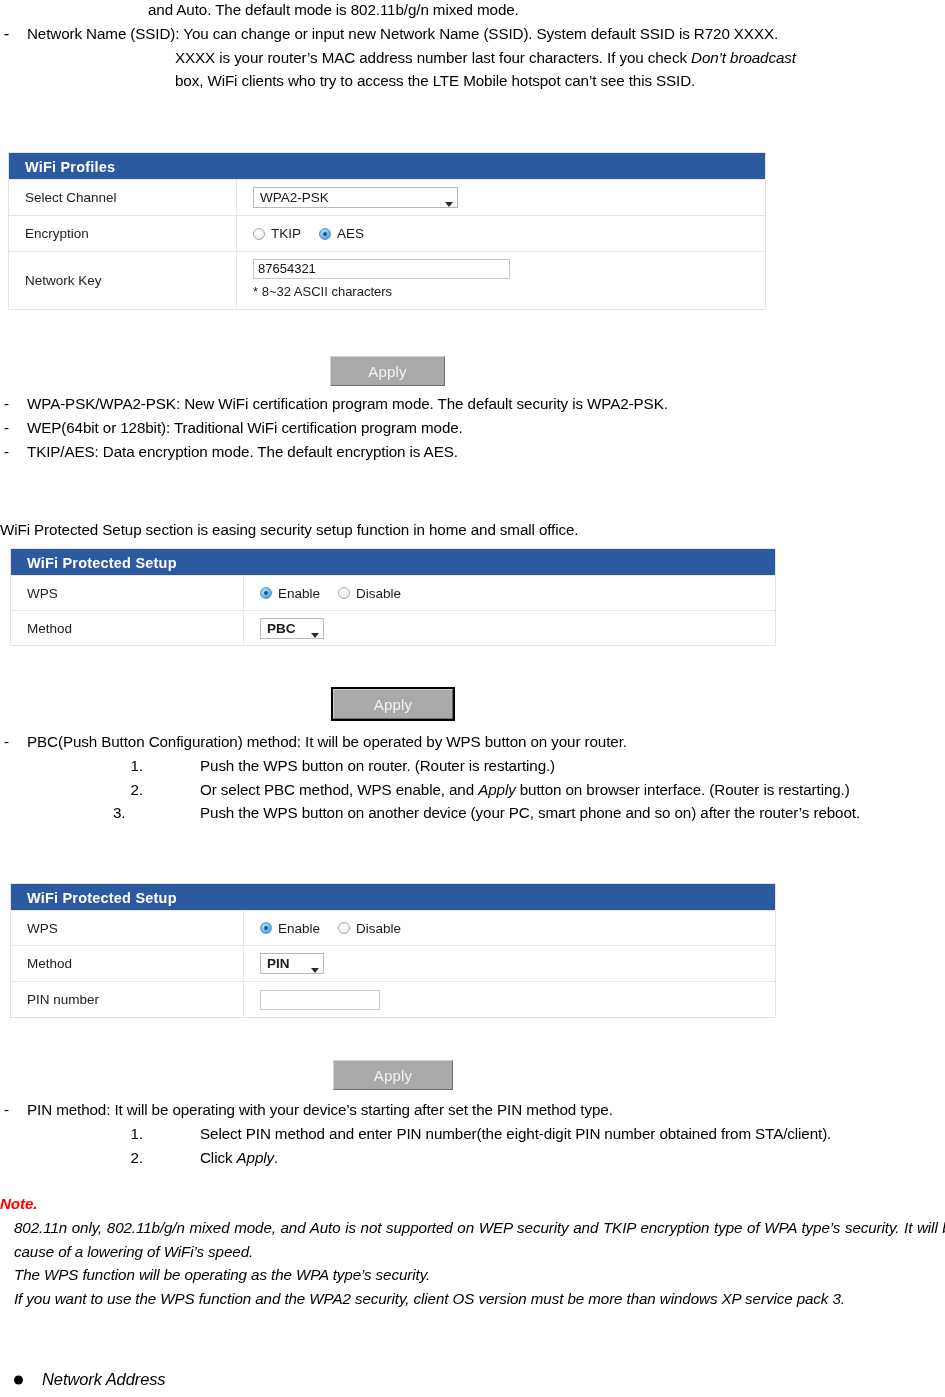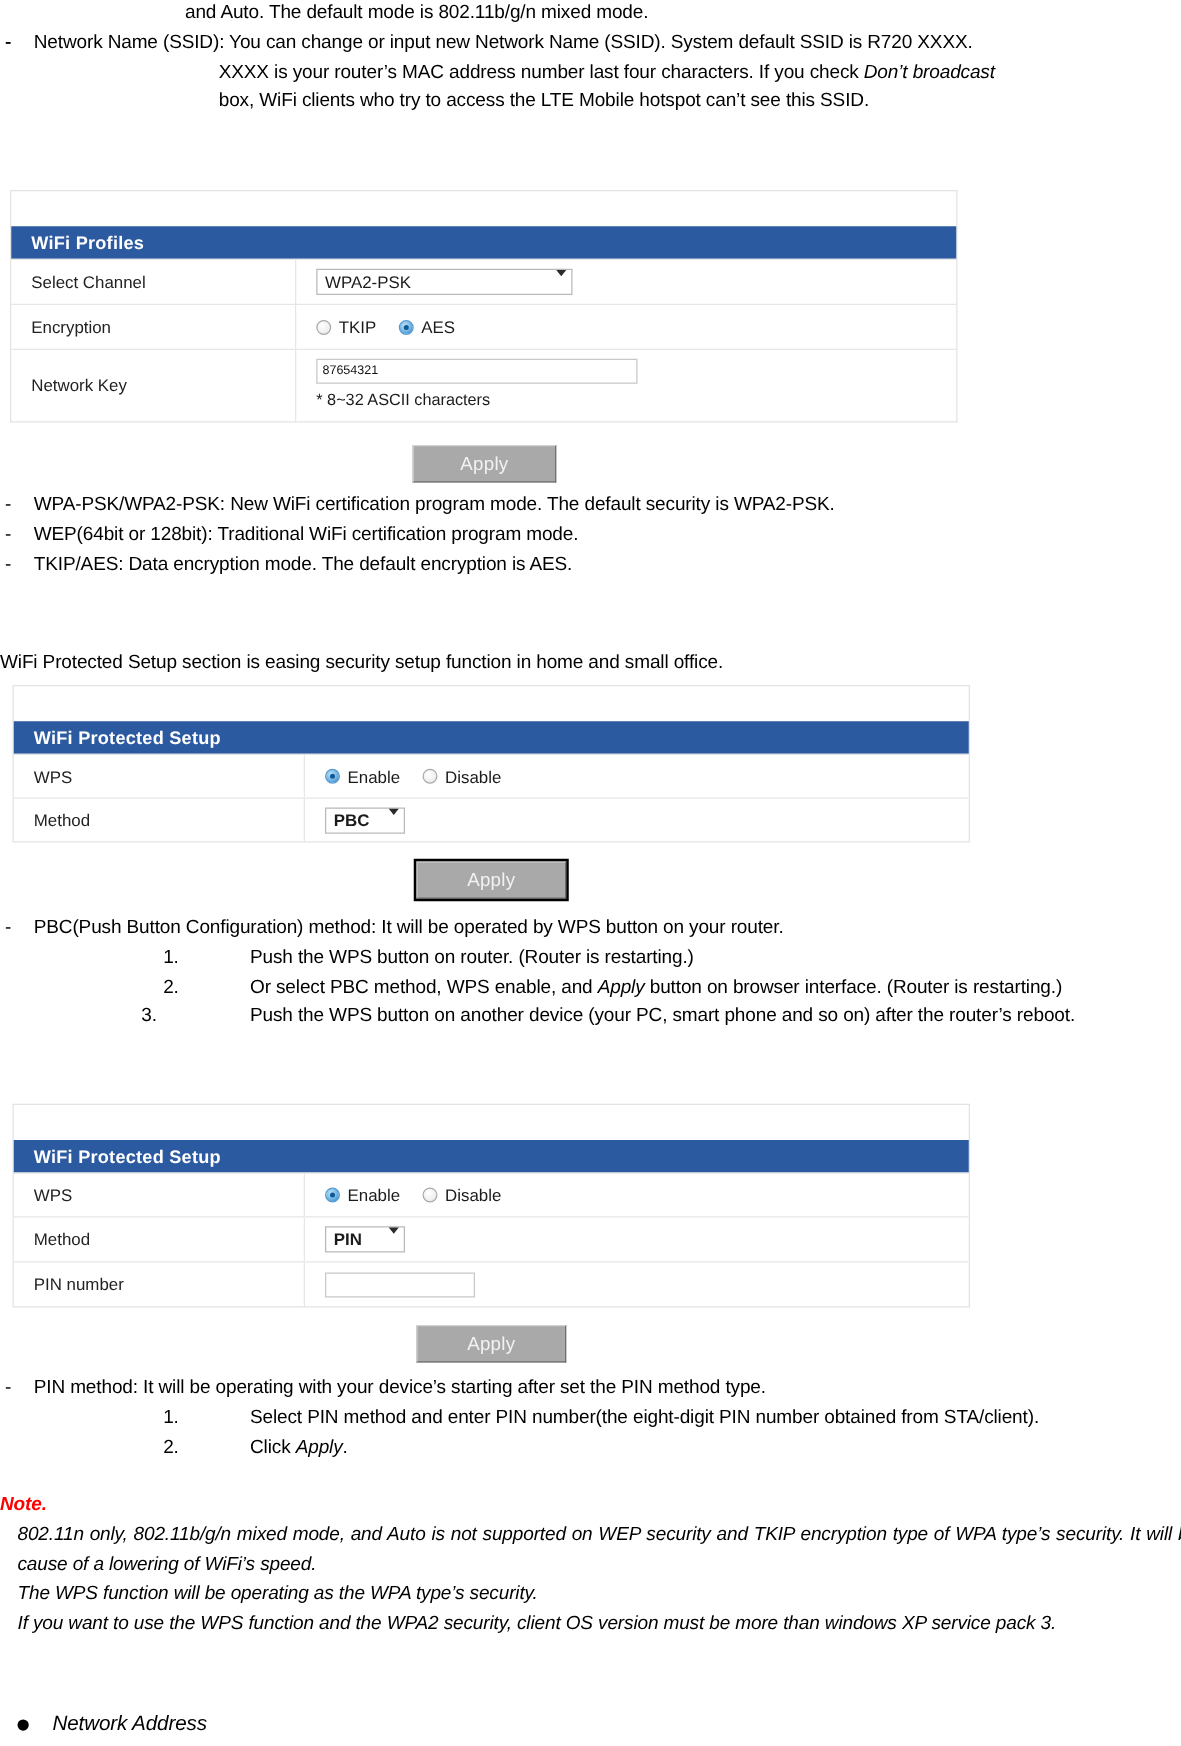--- a/index.html
+++ b/index.html
@@ -109,21 +109,20 @@
   .ui-head {
     background: #2c5aa0;
     color: #ffffff;
     font-weight: bold;
     font-size: 14.5px;
     padding: 6px 0 6px 16px;
     letter-spacing: 0.2px;
     height: 26px;
     box-sizing: border-box;
     line-height: 16px;
-    margin-top: 28px;
   }
   .ui-row {
     display: flex;
     border-top: 1px solid #e6e6e6;
     box-sizing: border-box;
   }
   .ui-row:first-of-type { border-top: none; }
   .ui-label {
     box-sizing: border-box;
     border-right: 1px solid #e6e6e6;
@@ -145,21 +144,21 @@
   
   .ui-select {
     border: 1px solid #b9b9b9;
     background: #fff;
     height: 21px;
     line-height: 19px;
     font-size: 13.5px;
     color: #1b1b1b;
     padding: 0 4px 0 6px;
     display: inline-flex;
-    align-items: flex-start;
+    align-items: flex-end;
     box-sizing: border-box;
   }
   .ui-select .selval { flex: 1; }
   .ui-select .caret {
     margin-left: 8px;
     width: 0; height: 0;
     border-left: 4px solid transparent;
     border-right: 4px solid transparent;
     border-top: 5px solid #2b2b2b;
   }
@@ -191,21 +190,21 @@
     background: #0e5a96;
   }
   .radio-label { font-size: 13.5px; color: #1b1b1b; }
 
   
   .ui-input {
     border: 1px solid #c8c8c8;
     background: #fff;
     height: 20px;
     box-sizing: border-box;
-    font-size: 10px;
+    font-size: 13px;
     line-height: 18px;
     color: #111;
     padding: 0 4px;
     display: block;
   }
   .inp-key { width: 257px; }
   .inp-pin { width: 120px; }
   .hint {
     font-size: 13px;
     color: #1b1b1b;

